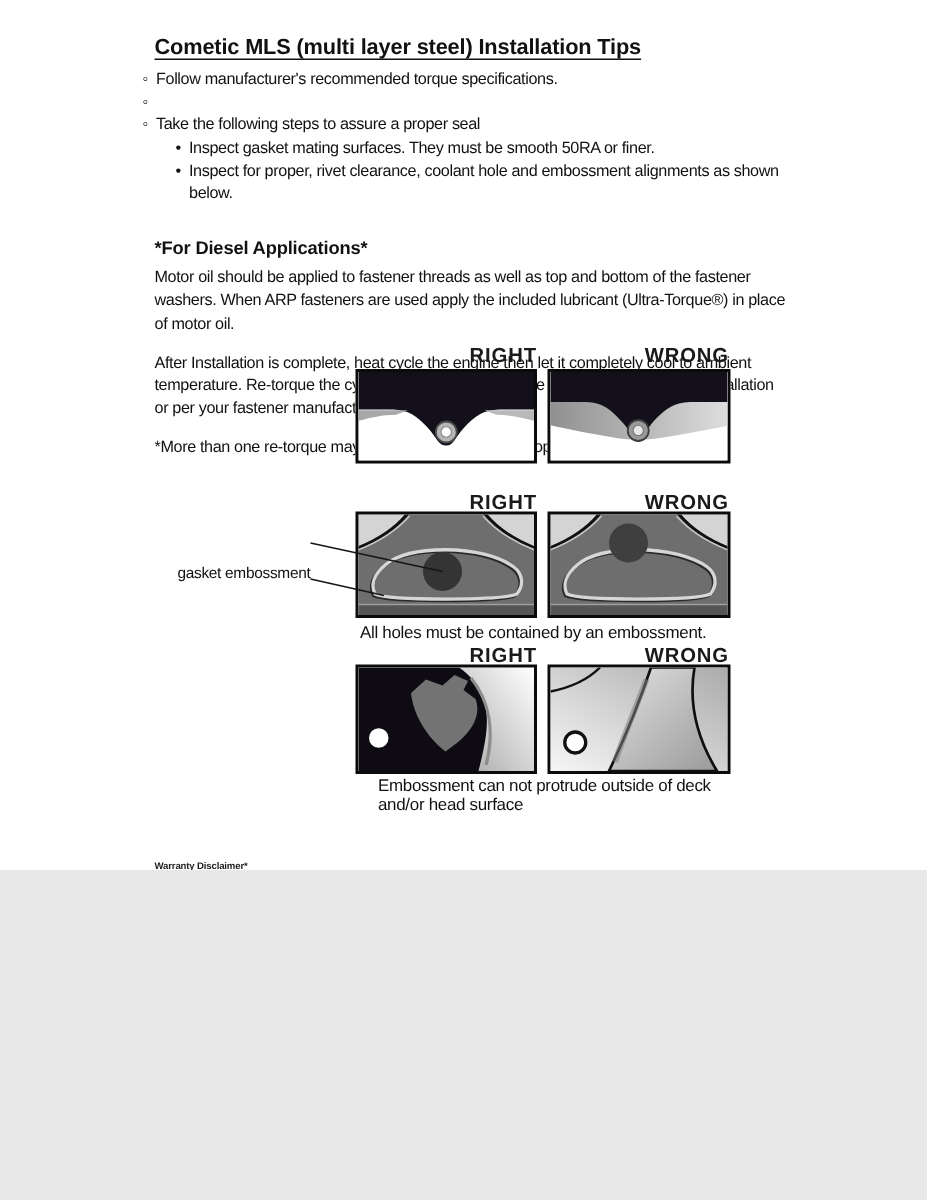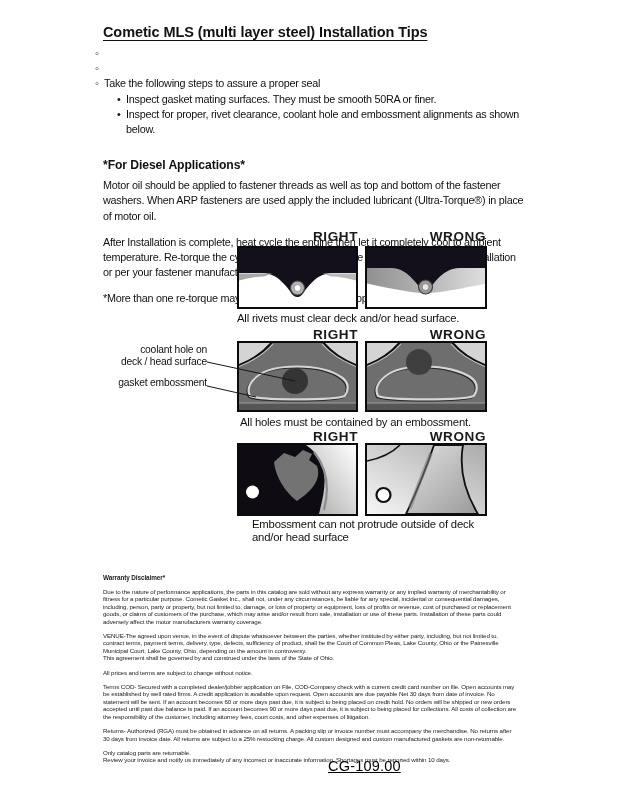--- a/index.html
+++ b/index.html
@@ -1,17 +1,17 @@
 <!DOCTYPE html>
 <html><head>
 <meta charset="utf-8">
 <style>
   html,body{margin:0;padding:0;background:#e8e8e8;}
   .page{
-    position:relative;width:618px;height:800px;background:#ffffff;
+    position:relative;width:618px;height:580px;background:#ffffff;
     font-family:"Liberation Sans", sans-serif;color:#111;overflow:hidden;
     margin:0 auto;
   }
   
   .tips-block{position:absolute;left:103px;top:24px;width:422px;}
   .doc-title{
     font-size:14.5px;font-weight:bold;margin:0 0 6px 0;
     text-decoration:underline;text-underline-offset:3px;letter-spacing:-0.1px;
   }
   .body-txt{font-size:10.8px;letter-spacing:-0.25px;line-height:15.2px;}
@@ -44,20 +44,21 @@
 </head>
 <body>
 
 <div class="page">
 
   <div class="tips-block">
     <h1 class="doc-title">Cometic MLS (multi layer steel) Installation Tips</h1>
 
     <div class="b-row">
       <span class="mk">◦</span>
+      <span>Follow manufacturer's recommended torque specifications.</span>
     </div>
     <div class="b-row">
       <span class="mk">◦</span>
     </div>
     <div class="b-row">
       <span class="mk">◦</span>
       <span>Take the following steps to assure a proper seal</span>
     </div>
     <div class="b-row lvl2">
       <span class="mk">•</span>
@@ -94,27 +95,24 @@
           <stop offset="1" stop-color="#dedede"></stop>
       </linearGradient>
     </defs>
     <rect x="0" y="0" width="118" height="59" fill="#ffffff"></rect>
     <path d="M0,19 H118 V36 C101,39 87,42 73,44 C63,45.5 53,45.5 44,44 C29,41.5 13,38.5 0,35.5 Z" fill="url(#g1w)"></path>
     <path d="M0,0 H118 V20 H93 C82,20.5 77,24.5 69.5,32 C63,39 63,44 58.5,44 C53.5,44 53.5,39 46.5,32 C39.5,24.5 34.5,20.5 24,20 H0 Z" fill="#14101b"></path>
     <circle cx="58.5" cy="39" r="7" fill="#9a9a9a" stroke="#3d3d3d" stroke-width="1.2"></circle>
     <circle cx="58.5" cy="39" r="3.5" fill="#e6e6e6" stroke="#777777" stroke-width="0.8"></circle>
   </svg>
 
-  <div class="caption" style="left:237px;top:312px;">All rivets must clear deck and/or head surface.</div>
 
   <span class="rw-label" style="left:237px;top:327px;">RIGHT</span>
   <span class="rw-label" style="left:365px;top:327px;">WRONG</span>
 
-  <div class="annot" style="top:344px;">coolant hole on
-deck / head surface</div>
   <div class="annot" style="top:377px;">gasket embossment</div>
 
   <svg class="panel" style="left:237px;top:341px;width:121px;height:71px;" viewBox="0 0 117 67" preserveAspectRatio="none">
     <rect x="0" y="0" width="117" height="67" fill="#6e6e6e"></rect>
     <path d="M-1,-1 H33 C25,9 13,17 -1,22.5 Z" fill="#d4d4d4" stroke="#101010" stroke-width="2"></path>
     <path d="M118,-1 H84 C92,9 104,17 118,22.5 Z" fill="#d4d4d4" stroke="#101010" stroke-width="2"></path>
     <path d="M34,1 C26,10 14,18 0,23.5" stroke="#c6c6c6" stroke-width="1.1" fill="none"></path>
     <path d="M83,1 C91,10 103,18 117,23.5" stroke="#c6c6c6" stroke-width="1.1" fill="none"></path>
     <rect x="0" y="60" width="117" height="7" fill="#565656"></rect>
     <line x1="0" y1="60" x2="117" y2="60" stroke="#9f9f9f" stroke-width="1"></line>

